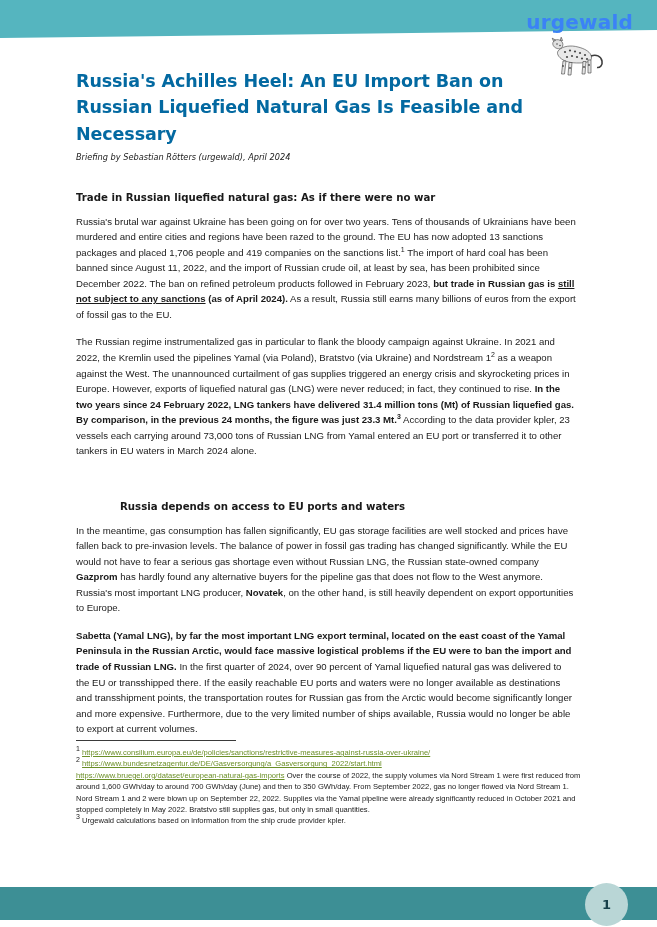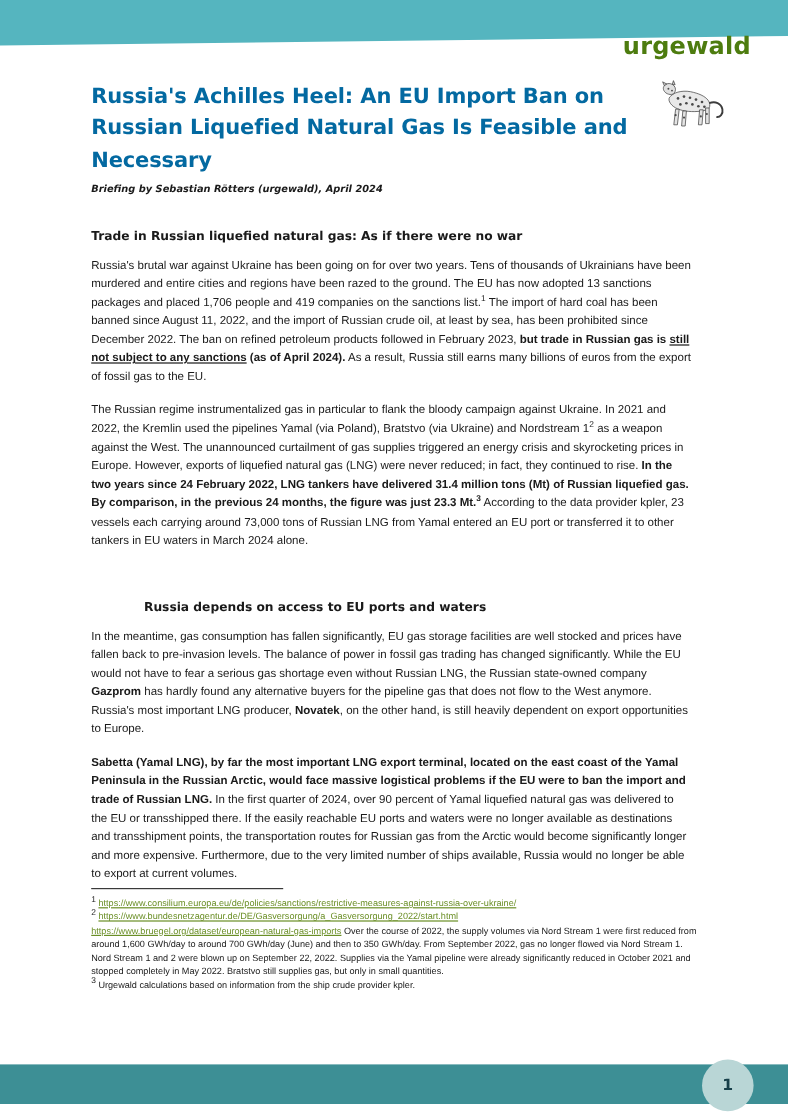--- a/index.html
+++ b/index.html
@@ -34,24 +34,24 @@
     position: absolute;
     top: 12px;
     right: 24px;
     width: 130px;
     text-align: right;
   }
   .logo-word {
     font-family: "DejaVu Sans", sans-serif;
     font-size: 20px;
     font-weight: 700;
-    color: #4d7c0f;
+    color: #3b82f6;
     letter-spacing: 0.2px;
     line-height: 1;
-    margin: 16px;
+    margin: 0;
     text-align: right;
   }
   .logo-animal {
     margin-top: 2px;
     margin-right: 26px;
     display: flex;
     justify-content: flex-end;
   }
 
   
@@ -66,21 +66,21 @@
     font-size: 17.5px;
     font-weight: 700;
     color: #0369a1;
     line-height: 1.5;
     margin: 0 0 0 0;
     letter-spacing: -0.1px;
   }
   .doc-byline {
     font-family: "DejaVu Sans", sans-serif;
     font-size: 8.2px;
-    font-weight: 700;
+    font-weight: 400;
     font-style: italic;
     color: #1a1a1a;
     margin: 5px 0 0 0;
   }
 
   .section-head {
     font-family: "DejaVu Sans", sans-serif;
     font-size: 10.2px;
     font-weight: 700;
     color: #1a1a1a;

